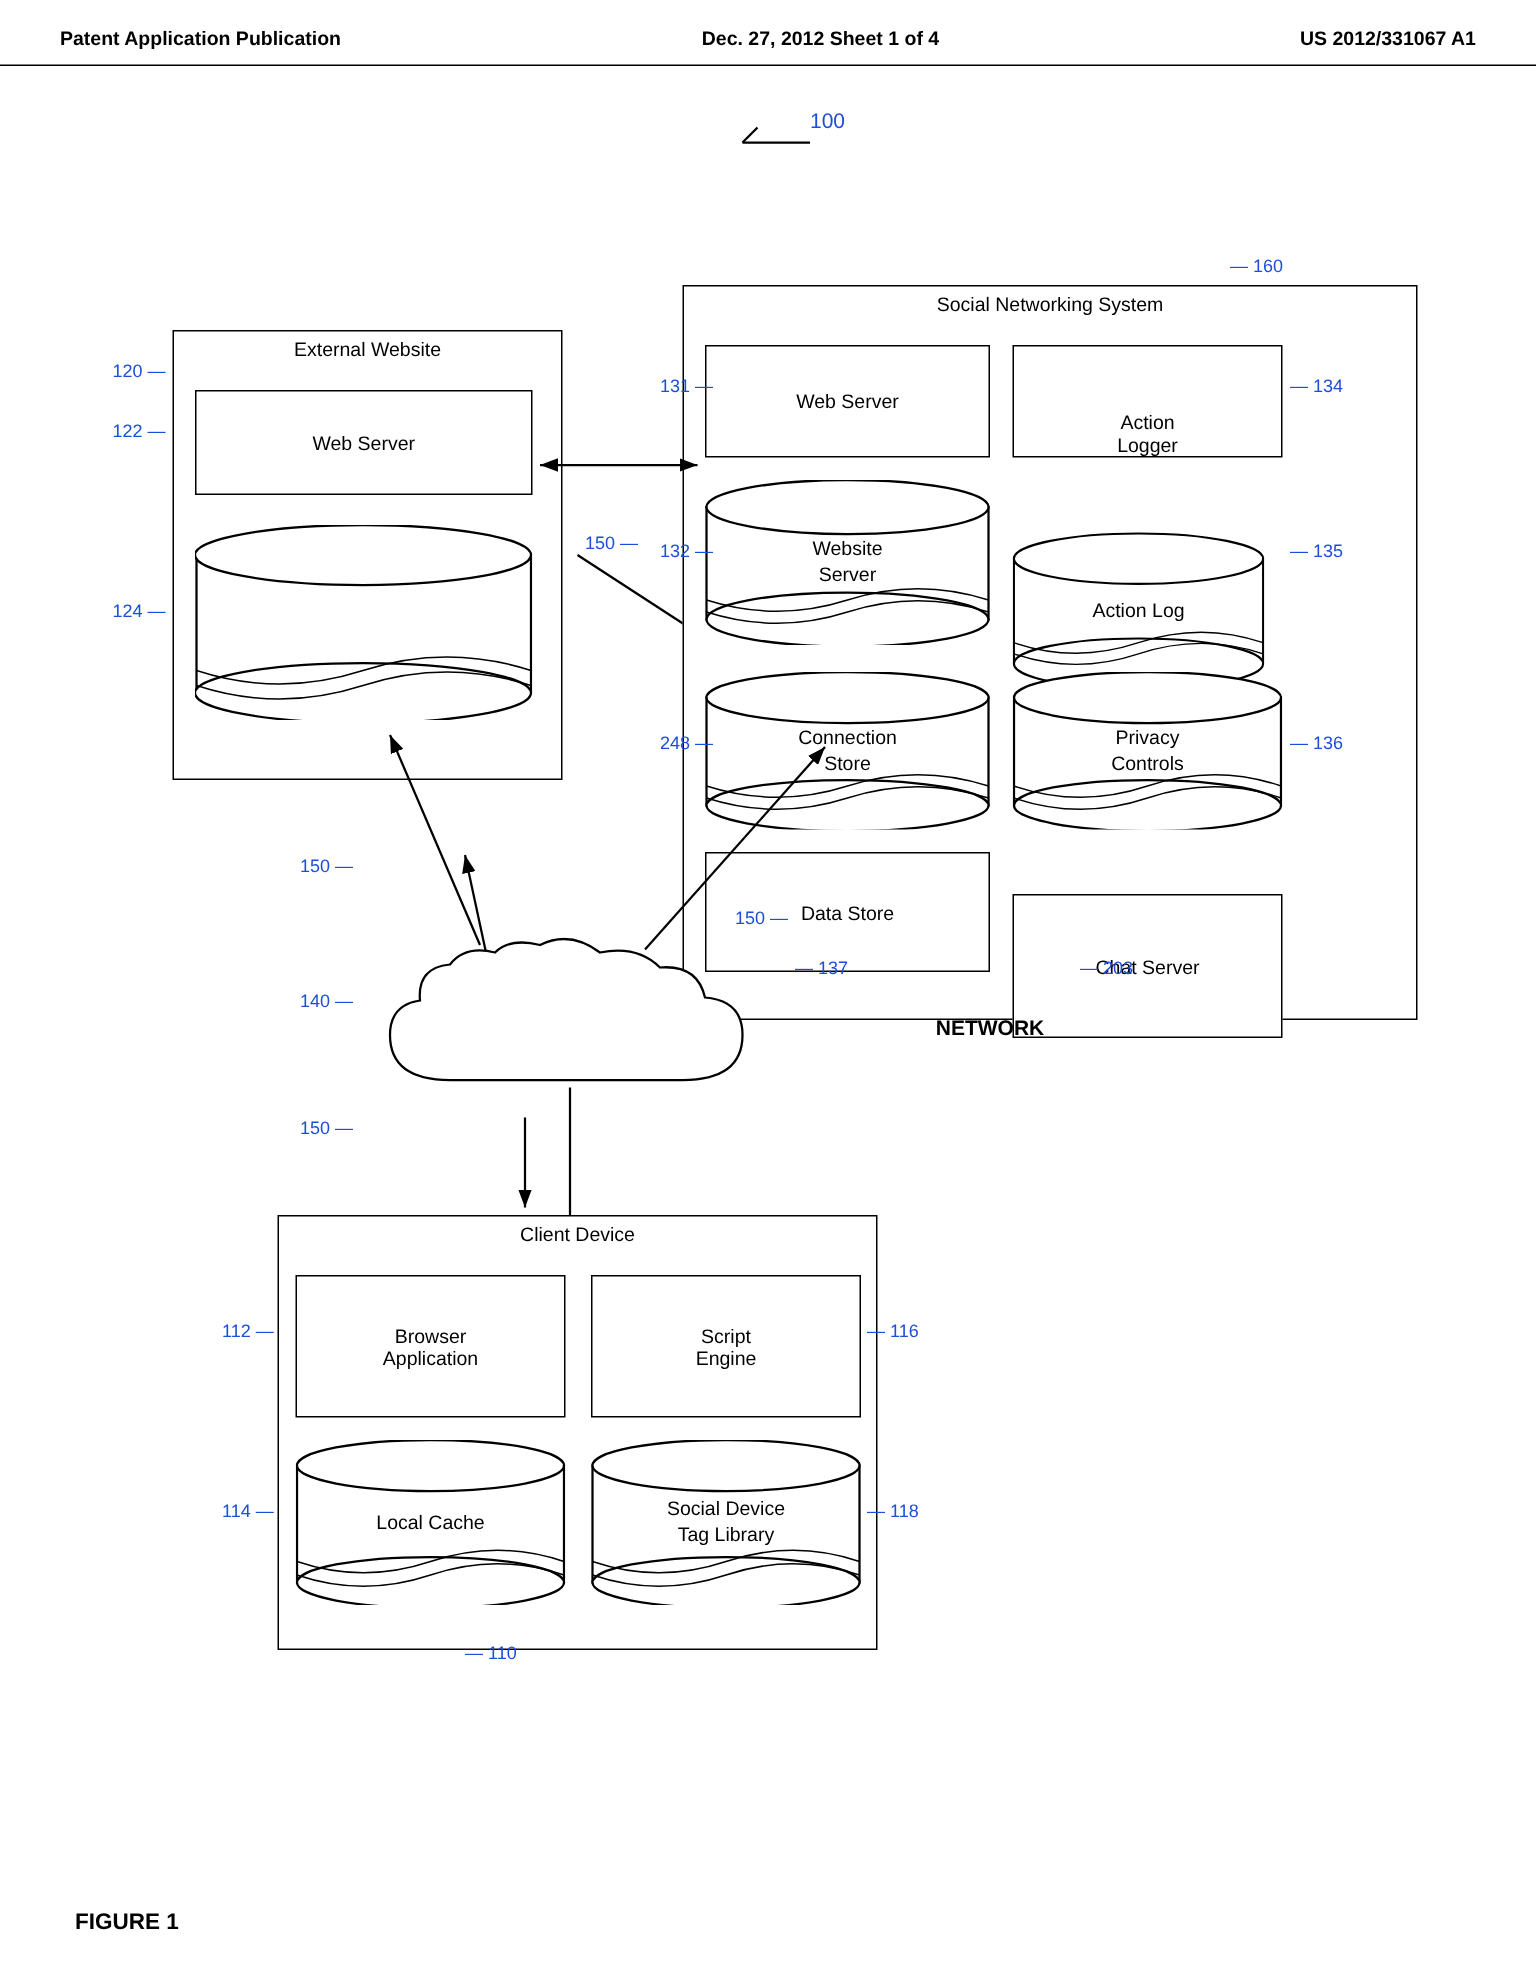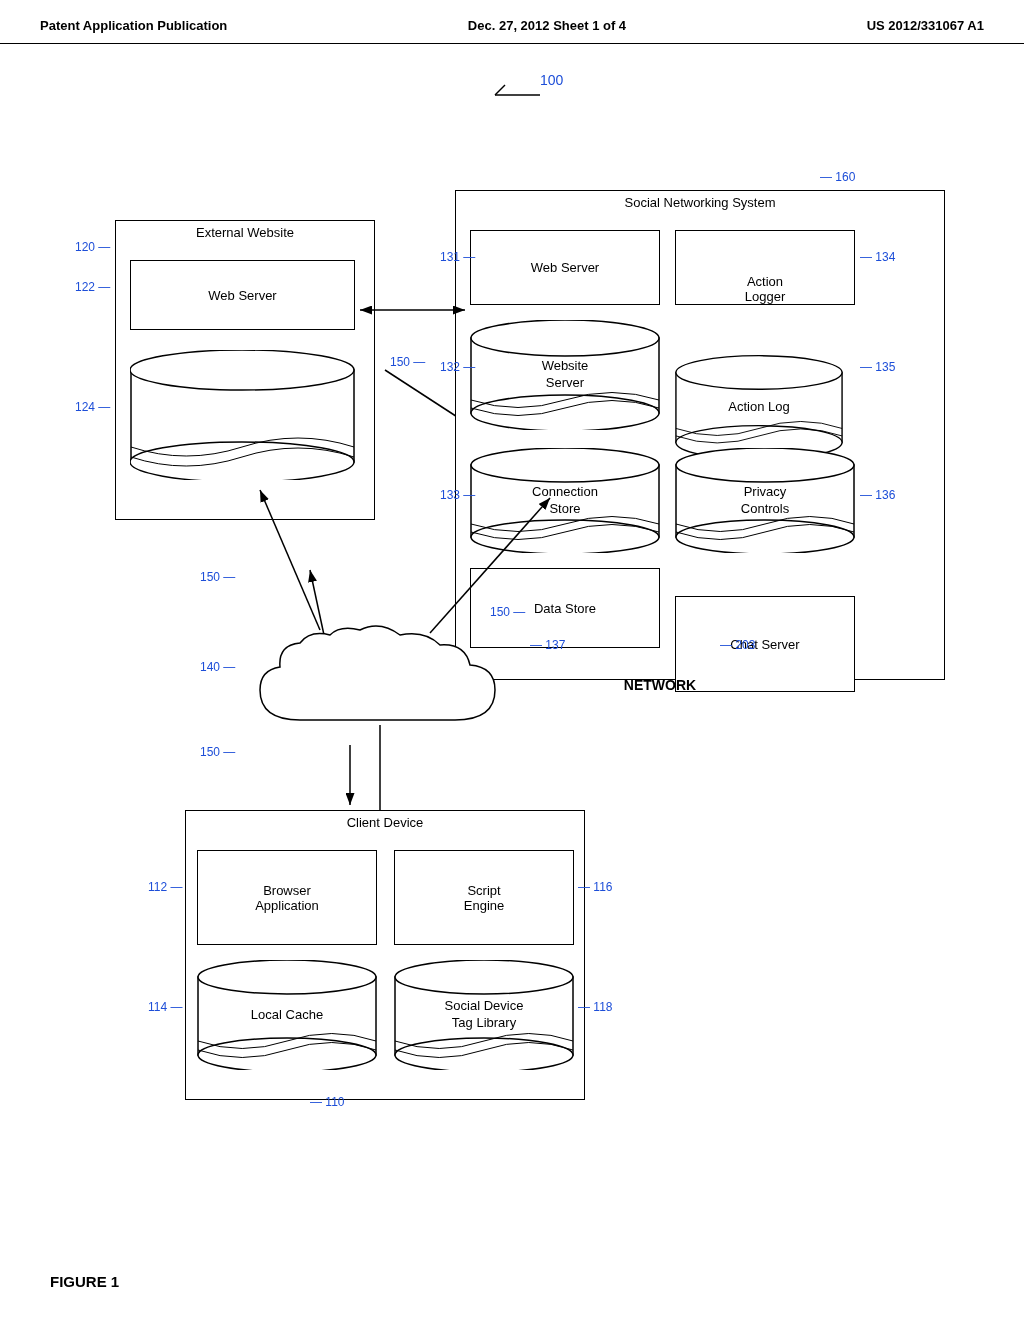--- a/index.html
+++ b/index.html
@@ -200,21 +200,21 @@
     <rect x="1" y="17" width="188" height="72" fill="white" stroke="#000" stroke-width="1.5"></rect>
     <ellipse cx="95" cy="17" rx="94" ry="17" fill="white" stroke="#000" stroke-width="1.5"></ellipse>
     <ellipse cx="95" cy="89" rx="94" ry="17" fill="white" stroke="#000" stroke-width="1.5"></ellipse>
     <path d="M1 76 Q48 91 95 76 Q142 61 189 76" fill="none" stroke="#000" stroke-width="1"></path>
     <path d="M1 84 Q48 99 95 84 Q142 69 189 84" fill="none" stroke="#000" stroke-width="1"></path>
   </svg>
   <span class="cylinder-label" style="white-space:pre-line;">Connection
 Store</span>
 </div>
 
-<div class="label" style="top:488px; left:440px; font-size:12px;"><span>133</span> —</div>
+<div class="label" style="top:488px; left:440px; font-size:12px;"><span>248</span> —</div>
 
 <div class="cylinder" style="top:448px; left:675px; width:180px; height:105px;">
   <svg viewBox="0 0 180 105" xmlns="http://www.w3.org/2000/svg">
     <rect x="1" y="17" width="178" height="72" fill="white" stroke="#000" stroke-width="1.5"></rect>
     <ellipse cx="90" cy="17" rx="89" ry="17" fill="white" stroke="#000" stroke-width="1.5"></ellipse>
     <ellipse cx="90" cy="89" rx="89" ry="17" fill="white" stroke="#000" stroke-width="1.5"></ellipse>
     <path d="M1 76 Q45 91 90 76 Q135 61 179 76" fill="none" stroke="#000" stroke-width="1"></path>
     <path d="M1 84 Q45 99 90 84 Q135 69 179 84" fill="none" stroke="#000" stroke-width="1"></path>
   </svg>
   <span class="cylinder-label" style="white-space:pre-line;">Privacy

